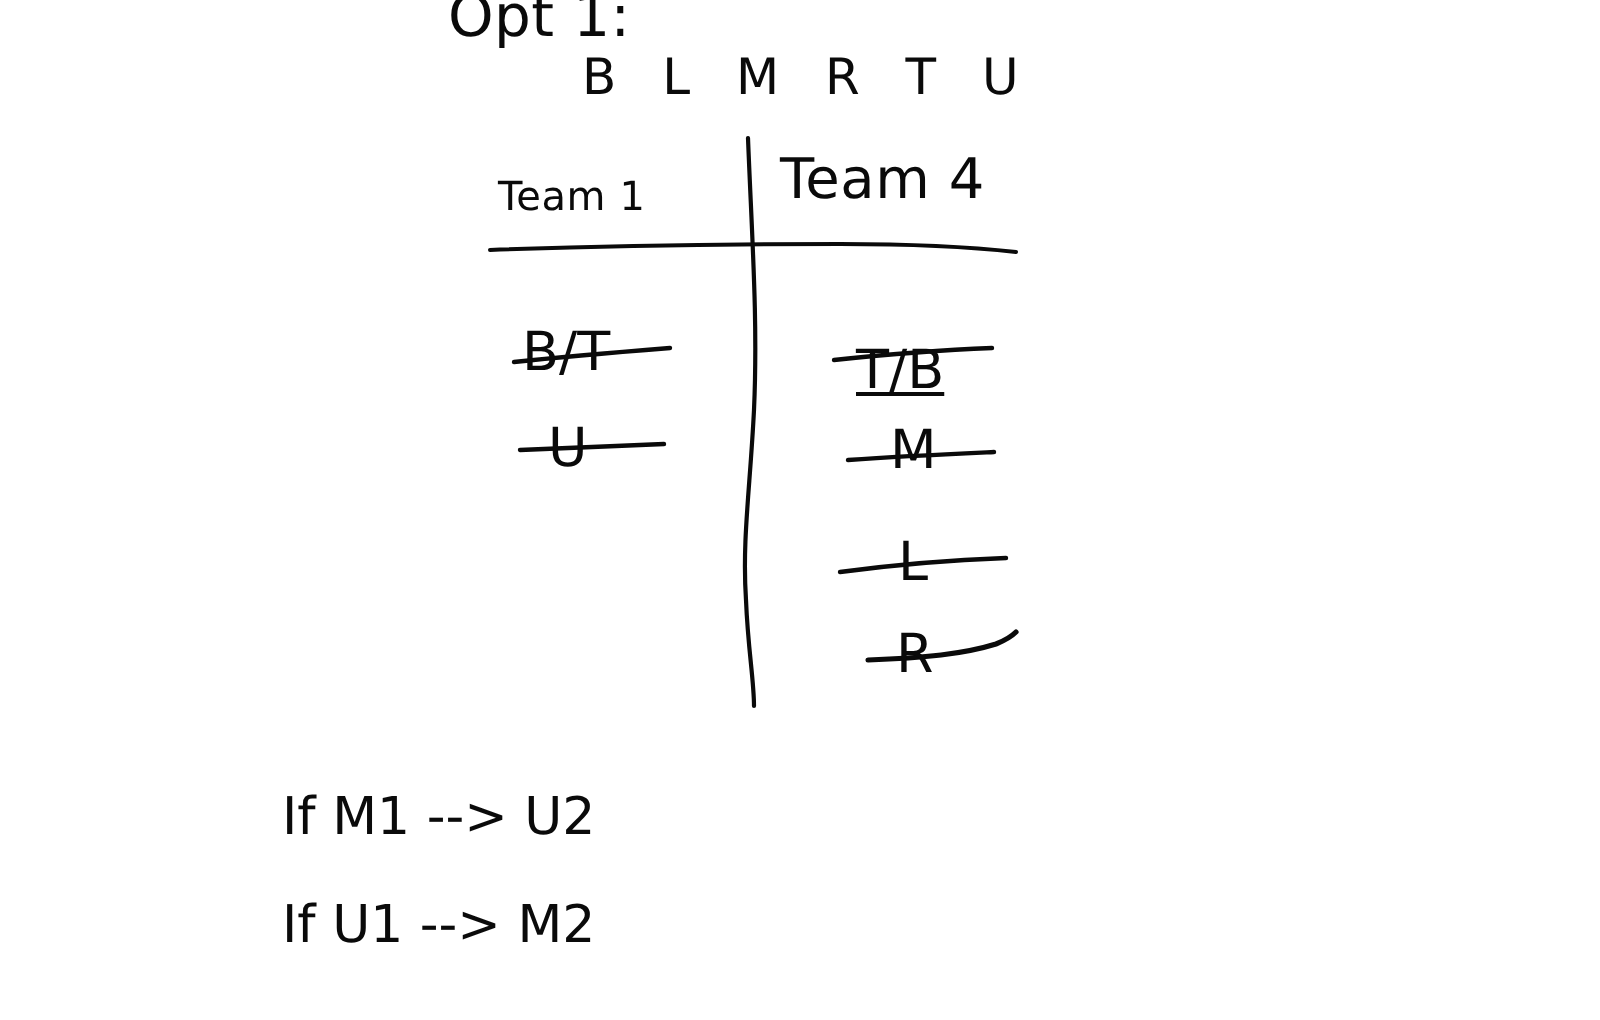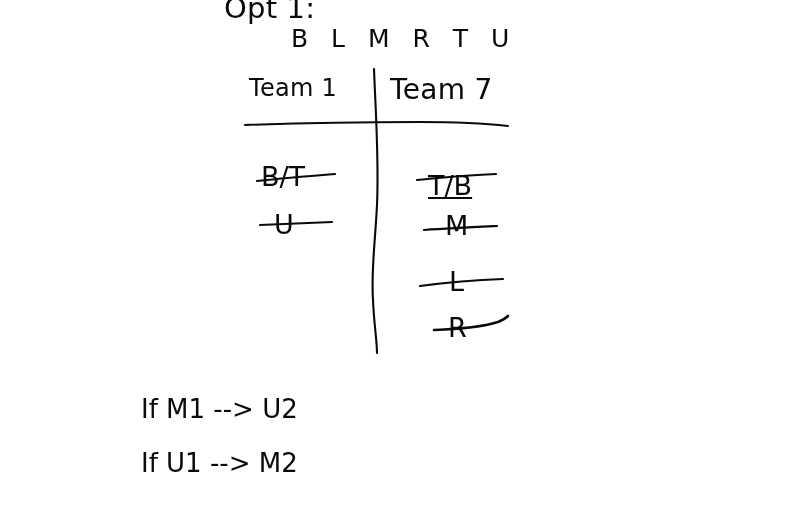--- a/index.html
+++ b/index.html
@@ -44,22 +44,22 @@
   #letter-pool {
     left: 291px;
     top: 26px;
     font-size: 25px;
     letter-spacing: 7.5px;
     text-align: right;
   }
 
   #team1-header {
     left: 249px;
-    top: 76px;
-    font-size: 24px;
+    top: 88px;
+    font-size: 20px;
     letter-spacing: 0.3px;
     text-align: right;
   }
 
   #team2-header {
     left: 390px;
     top: 76px;
     font-size: 28px;
     letter-spacing: 0.3px;
   }
@@ -122,21 +122,21 @@
     <path d="M 424 230 C 452 228 475 227 497 226" fill="none" stroke="#0a0a0a" stroke-width="2.2" stroke-linecap="round"></path>
     <path d="M 420 286 C 450 282 475 280 503 279" fill="none" stroke="#0a0a0a" stroke-width="2.2" stroke-linecap="round"></path>
     <path d="M 434 330 C 462 329 482 327 498 322 C 503 320 506 318 508 316" fill="none" stroke="#0a0a0a" stroke-width="2.6" stroke-linecap="round"></path>
   </svg>
 
   <div class="t" id="opt-label">Opt 1:</div>
 
   <div class="t" id="letter-pool">B L M R T U</div>
 
   <div class="t" id="team1-header">Team 1</div>
-  <div class="t" id="team2-header">Team 7</div>
+  <div class="t" id="team2-header">Team 4</div>
 
   <div class="slot-text" id="t1-s0-text">B/T</div>
   <div class="slot-text" id="t1-s1-text">U</div>
 
   <div class="slot-text" id="t2-s0-text">T/B</div>
   <div class="slot-text" id="t2-s1-text">M</div>
   <div class="slot-text" id="t2-s2-text">L</div>
   <div class="slot-text" id="t2-s3-text">R</div>
 
   <div class="rule-text" id="rule-0">If M1 --&gt; U2</div>

